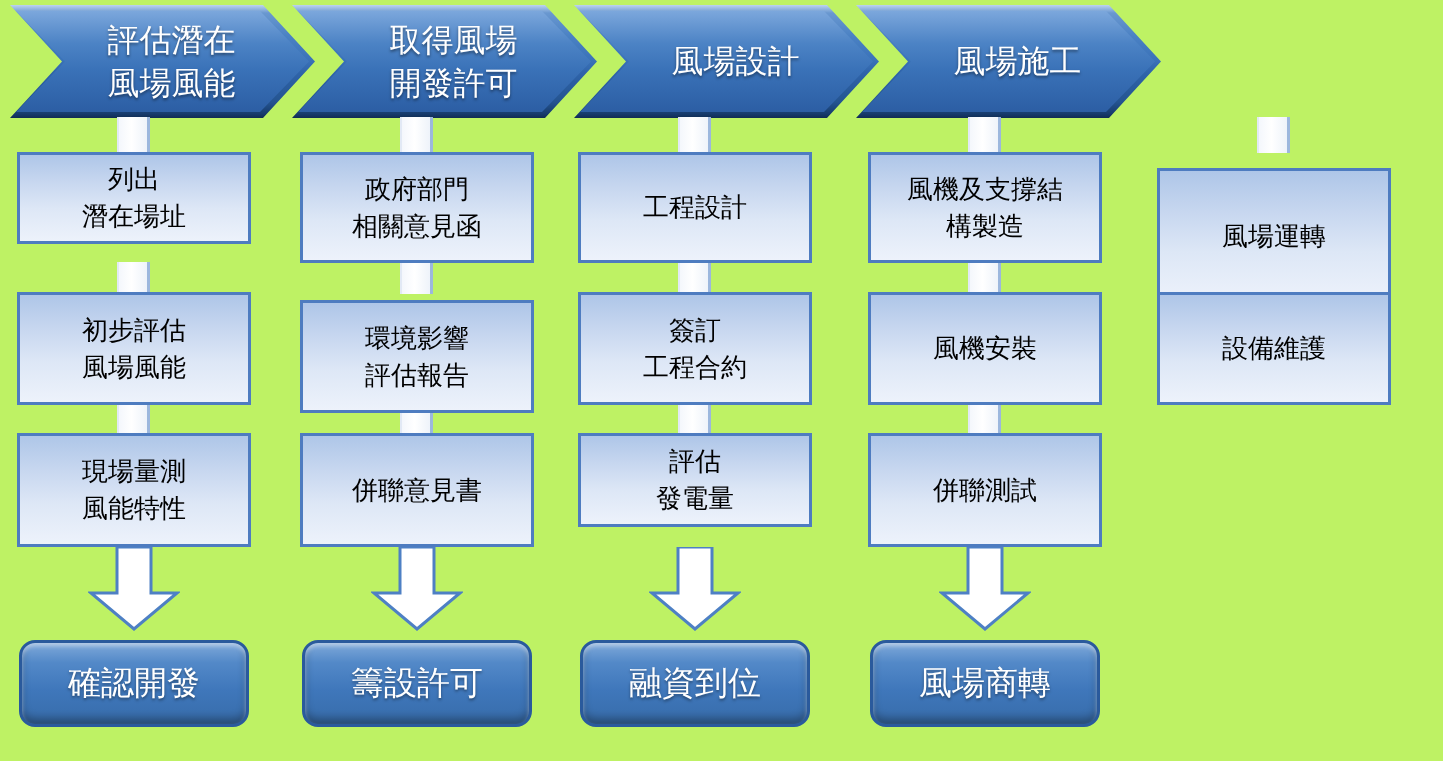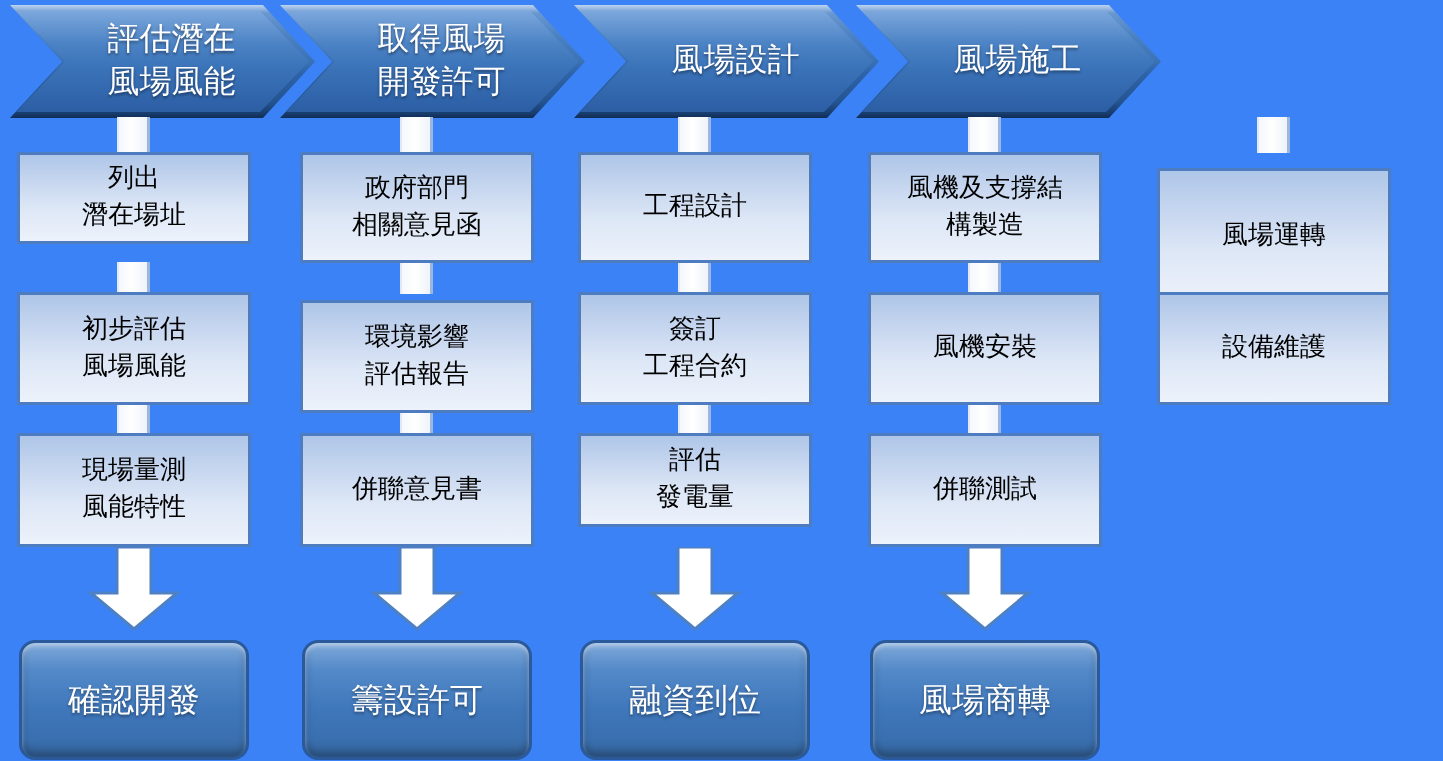--- a/index.html
+++ b/index.html
@@ -1,22 +1,22 @@
 <!DOCTYPE html>
 <html><head>
 <meta charset="utf-8">
 <style>
   html, body { margin: 0; padding: 0; background: #000; }
   .canvas {
     position: relative;
     width: 1443px;
     height: 761px;
-    background: #3b82f6;
+    background: #bef264;
     overflow: hidden;
-    font-family: Liberation Mono, monospace;
+    font-family: Liberation Sans, sans-serif;
   }
 
   
   .chevron {
     position: absolute;
     top: 5px;
     width: 305px;
     height: 113px;
     clip-path: polygon(0 0, 253px 0, 100% 50%, 253px 100%, 0 100%, 52px 50%);
     background: linear-gradient(180deg,
@@ -77,21 +77,21 @@
     white-space: pre-line;
   }
 
   
   .arrow { position: absolute; z-index: 1; }
 
   
   .result {
     position: absolute;
     width: 230px;
-    height: 120px;
+    height: 87px;
     box-sizing: border-box;
     border: 3px solid #2a5a9c;
     border-radius: 16px;
     background: linear-gradient(180deg,
       #7fa9da 0%, #5389c8 24%, #3f77bb 58%, #3a70b0 84%, #34659e 100%);
     box-shadow: inset 0 3px 4px rgba(255,255,255,0.45), inset 0 -5px 8px rgba(0,0,0,0.28);
     display: flex;
     align-items: center;
     justify-content: center;
     z-index: 2;
@@ -127,21 +127,21 @@
     <span class="step-label">現場量測
 風能特性</span>
   </div>
   <svg class="arrow" style="left:88px;top:547px" width="92" height="84" viewBox="0 0 92 84">
     <path d="M29 0 H63 V46 H89 L46 82 L3 46 H29 Z" fill="#ffffff" stroke="#4e80c4" stroke-width="3"></path>
   </svg>
   <div class="result" style="left:19px;top:640px">
     <span class="result-label">確認開發</span>
   </div>
 
-  <div class="chevron" style="left:280px">
+  <div class="chevron" style="left:292px">
     <span class="chevron-label">取得風場
 開發許可</span>
   </div>
   <div class="conn" style="left:400px;top:117px;height:36px"></div>
   <div class="step" style="left:300px;top:152px;height:111px">
     <span class="step-label">政府部門
 相關意見函</span>
   </div>
   <div class="conn" style="left:400px;top:262px;height:32px"></div>
   <div class="step" style="left:300px;top:300px;height:113px">

